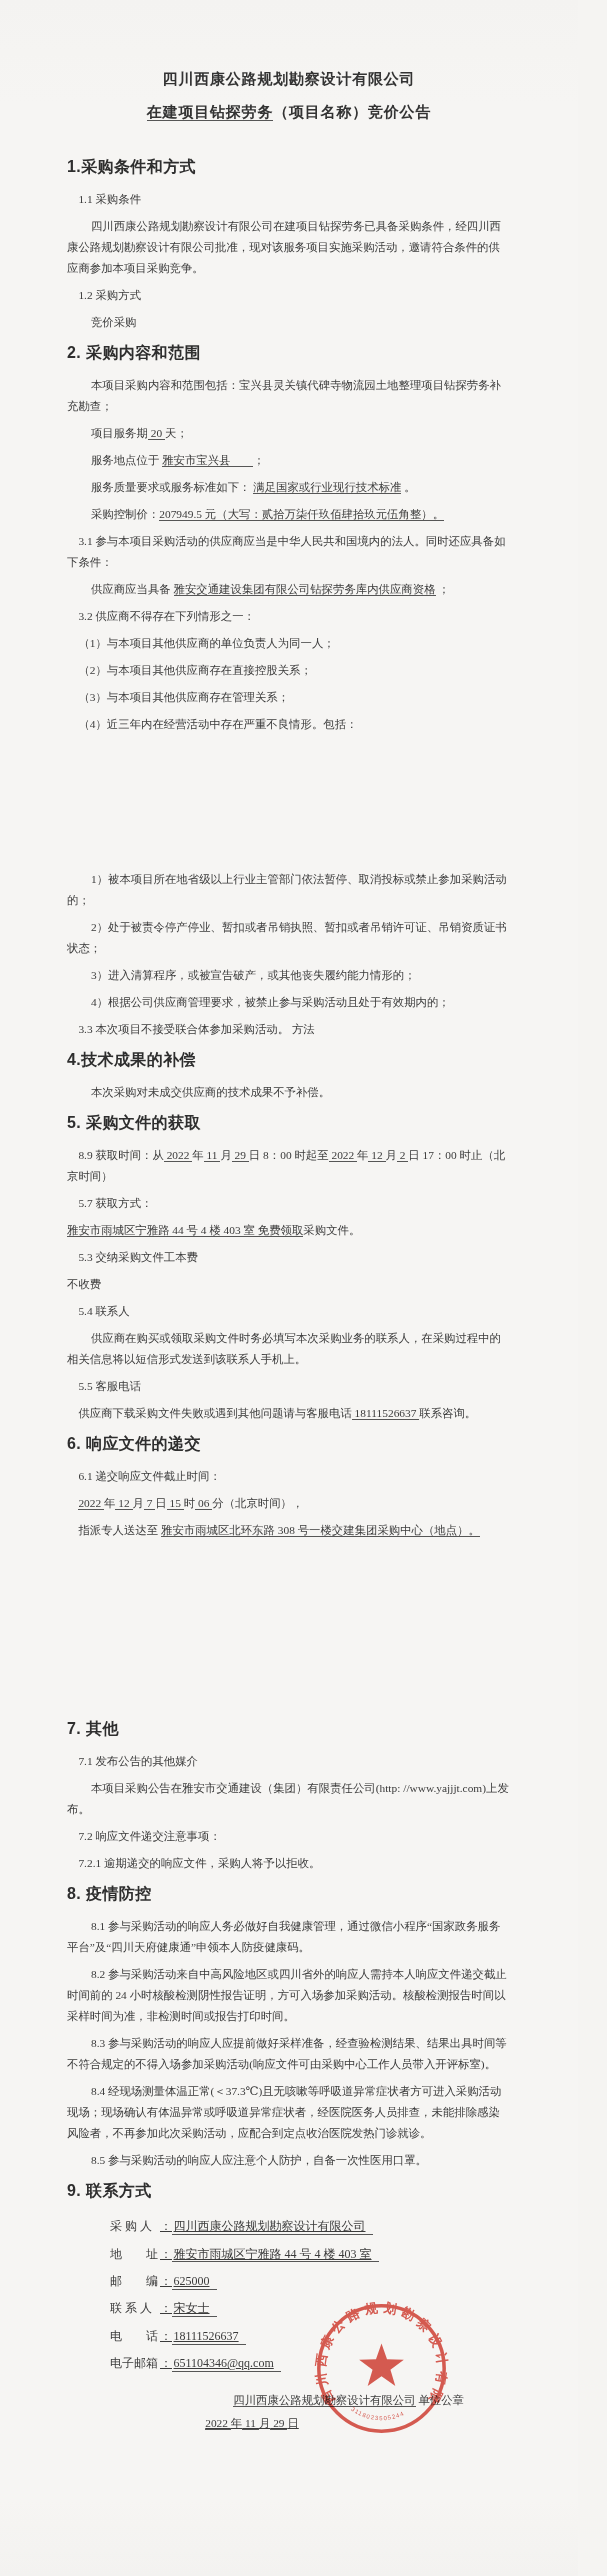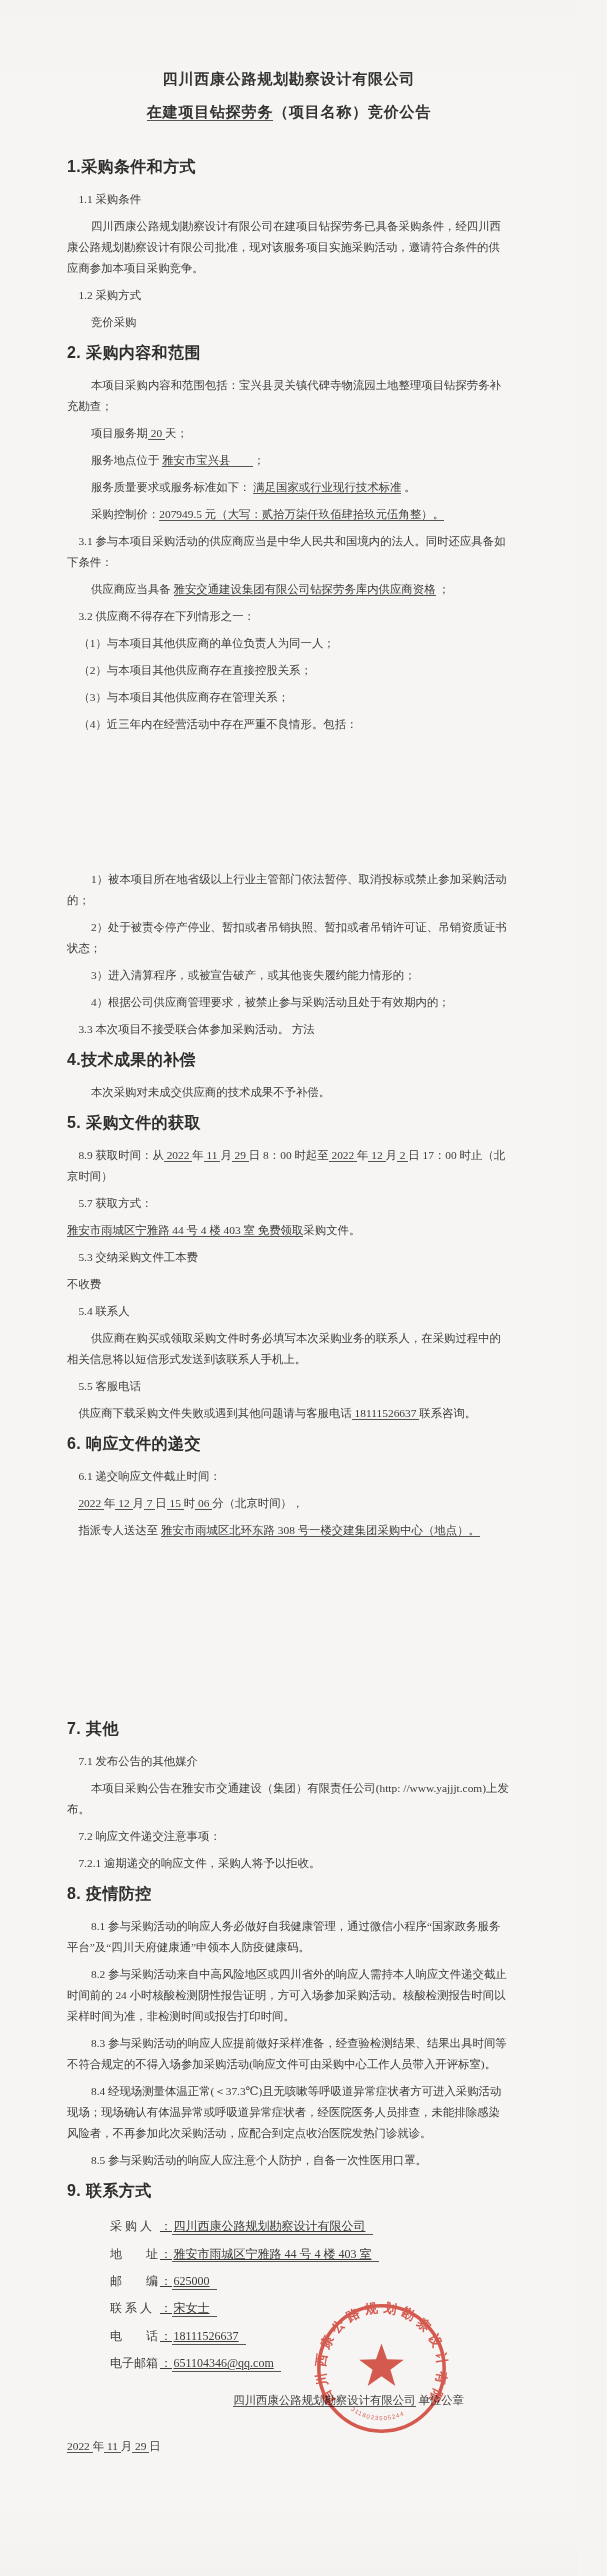--- a/index.html
+++ b/index.html
@@ -35,21 +35,21 @@
   .ind2{text-indent:2.1em;}
   .u{border-bottom:0.8px solid #565656;}
   .gap{width:100%;}
   .gap1{height:128px;}
   .gap2{height:162px;}
   .contact-row{font-size:12px;line-height:26.6px;margin:0 0 0.8px 43px;text-decoration:underline;}
   .contact-label{display:inline-block;min-width:50px;}
   .contact-value{border-bottom:0.8px solid #565656;padding:0 7.6px 0.8px 1.5px;}
   .footer{position:relative;margin-top:12px;}
   .sign-line{font-size:11.4px;line-height:23px;text-align:right;padding-right:47px;}
-  .date-line{font-size:11.4px;line-height:23px;text-align:left;padding-right:74px;margin-top:23px;}
+  .date-line{font-size:11.4px;line-height:23px;text-align:center;padding-right:74px;margin-top:0;text-decoration:underline;}
   .seal{
     position:absolute;left:244px;top:-91px;
     width:141px;height:141px;
     mix-blend-mode:multiply;opacity:.88;
     pointer-events:none;
   }
 </style>
 </head>
 <body>
 

